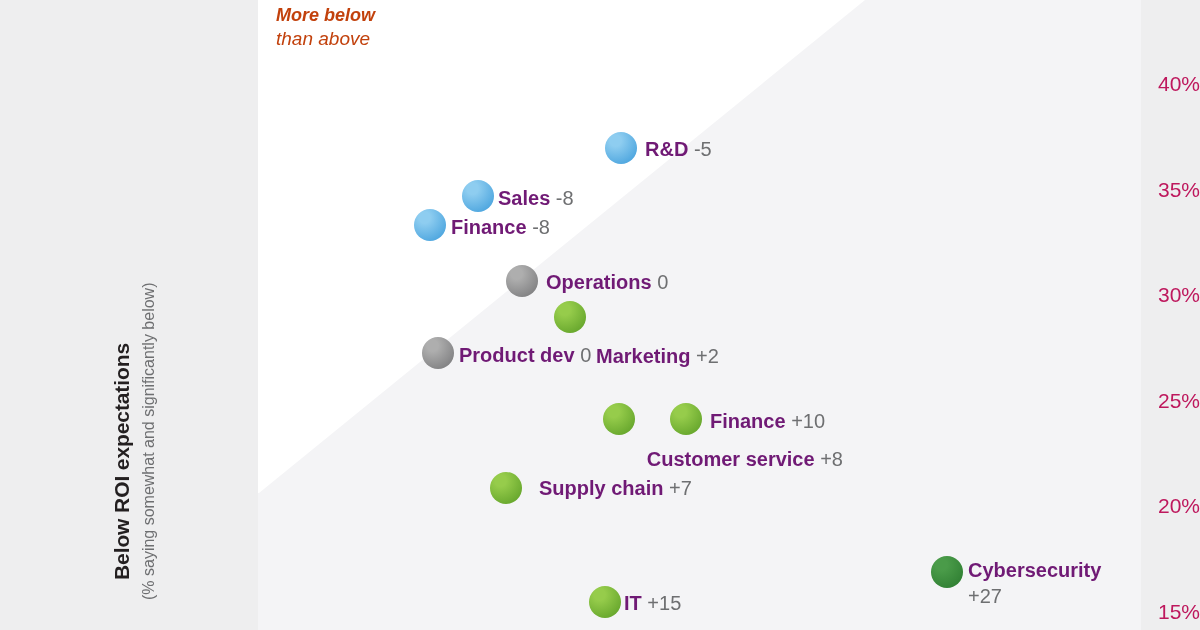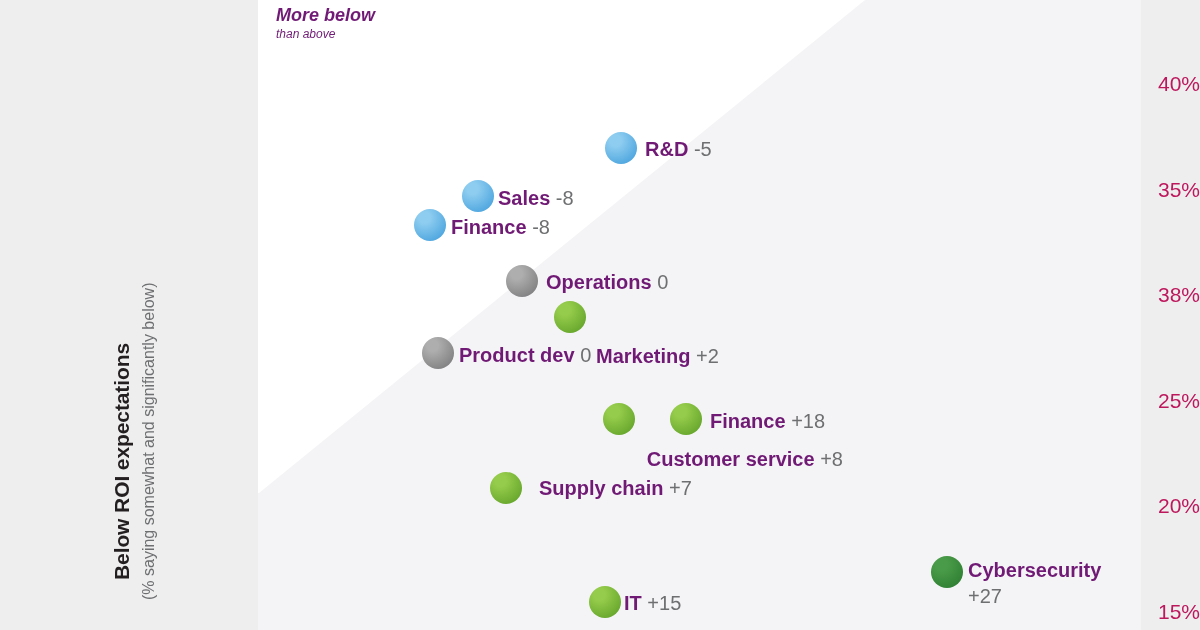--- a/index.html
+++ b/index.html
@@ -84,30 +84,30 @@
     font-size: 21px;
     color: #be185d;
   }
 
   
   .note {
     position: absolute;
     left: 276px;
     top: 4px;
     line-height: 1.28;
-    color: #701a75;
+    color: #c2410c;
   }
   .note-l1 {
     font-size: 18px;
     font-style: italic;
     font-weight: bold;
     display: block;
   }
   .note-l2 {
-    font-size: 12px;
+    font-size: 19px;
     font-style: italic;
     font-weight: normal;
     display: block;
   }
 
   
   .bubble {
     position: absolute;
     border-radius: 50%;
     transform: translate(-50%, -50%);
@@ -153,21 +153,21 @@
         <div class="point-label right" style="left: 240px; top: 198px;"><span class="pl-name">Sales</span> <span class="pl-delta">-8</span></div>
         <div class="bubble" style="left: 172px; top: 225px; width: 32px; height: 32px; background: radial-gradient(circle at 33% 27%, rgb(142, 205, 240) 0%, rgb(142, 205, 240) 18%, rgb(63, 157, 219) 95%);"></div>
         <div class="point-label right" style="left: 193px; top: 227px;"><span class="pl-name">Finance</span> <span class="pl-delta">-8</span></div>
         <div class="bubble" style="left: 264px; top: 281px; width: 32px; height: 32px; background: radial-gradient(circle at 33% 27%, rgb(174, 174, 174) 0%, rgb(174, 174, 174) 18%, rgb(119, 119, 121) 95%);"></div>
         <div class="point-label right" style="left: 288px; top: 282px;"><span class="pl-name">Operations</span> <span class="pl-delta">0</span></div>
         <div class="bubble" style="left: 312px; top: 317px; width: 32px; height: 32px; background: radial-gradient(circle at 33% 27%, rgb(150, 204, 75) 0%, rgb(150, 204, 75) 18%, rgb(92, 158, 38) 95%);"></div>
         <div class="point-label right" style="left: 338px; top: 319px; margin-top: 37px;"><span class="pl-name">Marketing</span> <span class="pl-delta">+2</span></div>
         <div class="bubble" style="left: 180px; top: 353px; width: 32px; height: 32px; background: radial-gradient(circle at 33% 27%, rgb(174, 174, 174) 0%, rgb(174, 174, 174) 18%, rgb(119, 119, 121) 95%);"></div>
         <div class="point-label right" style="left: 201px; top: 355px;"><span class="pl-name">Product dev</span> <span class="pl-delta">0</span></div>
         <div class="bubble" style="left: 428px; top: 419px; width: 32px; height: 32px; background: radial-gradient(circle at 33% 27%, rgb(150, 204, 75) 0%, rgb(150, 204, 75) 18%, rgb(92, 158, 38) 95%);"></div>
-        <div class="point-label right" style="left: 452px; top: 421px;"><span class="pl-name">Finance</span> <span class="pl-delta">+18</span></div>
+        <div class="point-label right" style="left: 452px; top: 421px;"><span class="pl-name">Finance</span> <span class="pl-delta">+10</span></div>
         <div class="bubble" style="left: 361px; top: 419px; width: 32px; height: 32px; background: radial-gradient(circle at 33% 27%, rgb(150, 204, 75) 0%, rgb(150, 204, 75) 18%, rgb(92, 158, 38) 95%);"></div>
         <div class="point-label anchor-right" style="left: 585px; top: 459px;"><span class="pl-name">Customer service</span> <span class="pl-delta">+8</span></div>
         <div class="bubble" style="left: 248px; top: 488px; width: 32px; height: 32px; background: radial-gradient(circle at 33% 27%, rgb(150, 204, 75) 0%, rgb(150, 204, 75) 18%, rgb(92, 158, 38) 95%);"></div>
         <div class="point-label right" style="left: 281px; top: 488px;"><span class="pl-name">Supply chain</span> <span class="pl-delta">+7</span></div>
         <div class="bubble" style="left: 347px; top: 602px; width: 32px; height: 32px; background: radial-gradient(circle at 33% 27%, rgb(150, 204, 75) 0%, rgb(150, 204, 75) 18%, rgb(92, 158, 38) 95%);"></div>
         <div class="point-label right" style="left: 366px; top: 603px;"><span class="pl-name">IT</span> <span class="pl-delta">+15</span></div>
         <div class="bubble" style="left: 689px; top: 572px; width: 32px; height: 32px; background: radial-gradient(circle at 33% 27%, rgb(74, 155, 73) 0%, rgb(74, 155, 73) 18%, rgb(43, 122, 47) 95%);"></div>
         <div class="point-label right pl-block" style="left: 710px; top: 583px;">
           <span class="pl-name">Cybersecurity</span>
           <span class="pl-delta">+27</span>
@@ -176,21 +176,21 @@
   </div>
 
   <div class="y-title-wrap">
     <div class="y-title y-title-main">Below ROI expectations</div>
     <div class="y-title y-title-sub">(% saying somewhat and significantly below)</div>
   </div>
 
   <div id="ticks-layer">
       <div class="tick-label" style="top: 72px;">40%</div>
       <div class="tick-label" style="top: 177.6px;">35%</div>
-      <div class="tick-label" style="top: 283.2px;">38%</div>
+      <div class="tick-label" style="top: 283.2px;">30%</div>
       <div class="tick-label" style="top: 388.8px;">25%</div>
       <div class="tick-label" style="top: 494.4px;">20%</div>
       <div class="tick-label" style="top: 600px;">15%</div>
     </div>
 
   <div class="note">
     <span class="note-l1">More below</span>
     <span class="note-l2">than above</span>
   </div>
 

